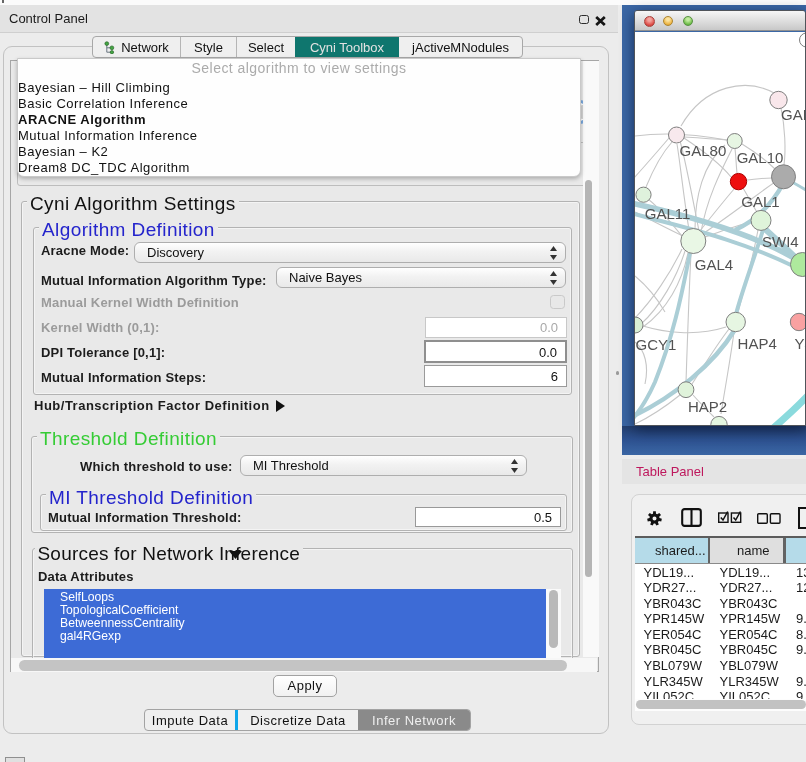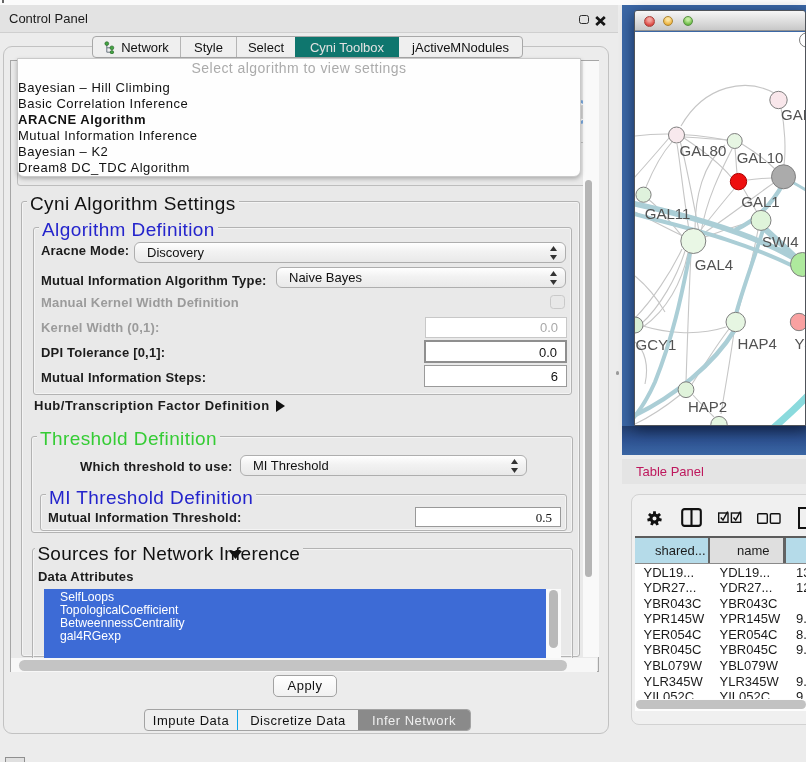--- a/index.html
+++ b/index.html
@@ -107,21 +107,21 @@
     <svg class="arr" viewBox="0 0 9 14">
         <path d="M4.5 0 L8 5 L1 5 Z" fill="#333"></path>
         <path d="M4.5 14 L8 9 L1 9 Z" fill="#333"></path>
       </svg>
   </div>
 
   <div class="gbox" style="left:40px;top:489px;width:527px;height:37px;"></div>
   <div class="gcap" style="left:46px;top:482px;color:#2424cc;">MI Threshold Definition</div>
 
   <div class="lbl abs" style="left:48px;top:505px;">Mutual Information Threshold:</div>
-  <div class="field" style="left:415px;top:502px;width:146px;height:20px;border:1.5px solid #999;padding:2px 8px 0 0;font-family:Liberation Serif, serif;">0.5</div>
+  <div class="field" style="left:415px;top:502px;width:146px;height:20px;border:1.5px solid #999;padding:2px 8px 0 0;">0.5</div>
 
   <div class="gbox" style="left:32px;top:543px;width:541px;height:114px;"></div>
   <div class="gcap" style="left:34.5px;top:538px;color:#111;letter-spacing:.2px;">Sources for Network Inference</div>
   <svg class="abs" style="left:228px;top:544px;" width="15px" height="11" viewBox="0 0 15 11">
       <path d="M1 2 L14 2 L7.5 10 Z" fill="#111"></path>
     </svg>
 
   <div class="lbl abs" style="left:38px;top:564px;">Data Attributes</div>
 
   <div class="abs" style="left:44px;top:583.5px;width:502px;height:70.5px;background:#3d6bd6;color:#fff;font-size:12.2px;line-height:13.1px;padding:2.5px 0 0 16px;overflow:hidden;">
@@ -129,21 +129,21 @@
   </div>
   <div class="abs" style="left:546px;top:583.5px;width:15px;height:70.5px;background:#fafafa;"></div>
   <div class="abs" style="left:549px;top:585px;width:9px;height:58px;background:#b9b9b9;border-radius:5px;"></div>
 
   <div class="abs" style="left:11px;top:653px;width:586px;height:14px;background:#f7f7f7;"></div>
   <div class="abs" style="left:19px;top:654.5px;width:548px;height:11px;background:#c4c4c4;border-radius:6px;"></div>
 
   <div class="abs" style="left:273px;top:670px;width:64px;height:22px;background:linear-gradient(#ffffff,#f1f1f1);border:1.5px solid #a2a2a2;border-radius:5px;text-align:center;font-size:13px;letter-spacing:.5px;color:#111;padding-top:2px;">Apply</div>
 
   <div class="abs" style="left:144px;top:704px;width:327px;height:22px;background:#efefef;border:1px solid #a3a3a3;border-radius:4px;display:flex;font-size:13px;letter-spacing:.5px;color:#111;overflow:hidden;">
-    <div style="width:93px;display:flex;align-items:center;justify-content:center;border-right:1px solid #0ea5e9;">Impute Data</div>
+    <div style="width:93px;display:flex;align-items:center;justify-content:center;border-right:3px solid #0ea5e9;">Impute Data</div>
     <div style="width:120px;display:flex;align-items:center;justify-content:center;">Discretize Data</div>
     <div style="flex:1;display:flex;align-items:center;justify-content:center;background:#8a8a8a;color:#efefef;">Infer Network</div>
   </div>
 </div>
 
 <div class="abs" style="left:17px;top:58px;width:564px;height:119px;background:#fefefe;border:1px solid #c9c9c9;border-radius:0 0 7px 7px;box-shadow:0 2px 4px rgba(0,0,0,.26);font-size:13px;color:#111;">
   <div style="position:absolute;left:0;top:0.5px;width:100%;text-align:center;color:#ababab;font-size:14px;letter-spacing:.45px;">Select algorithm to view settings</div>
   <div style="position:absolute;left:0;top:21px;line-height:16px;white-space:nowrap;letter-spacing:.5px;">
     Bayesian – Hill Climbing<br>
     Basic Correlation Inference<br>

